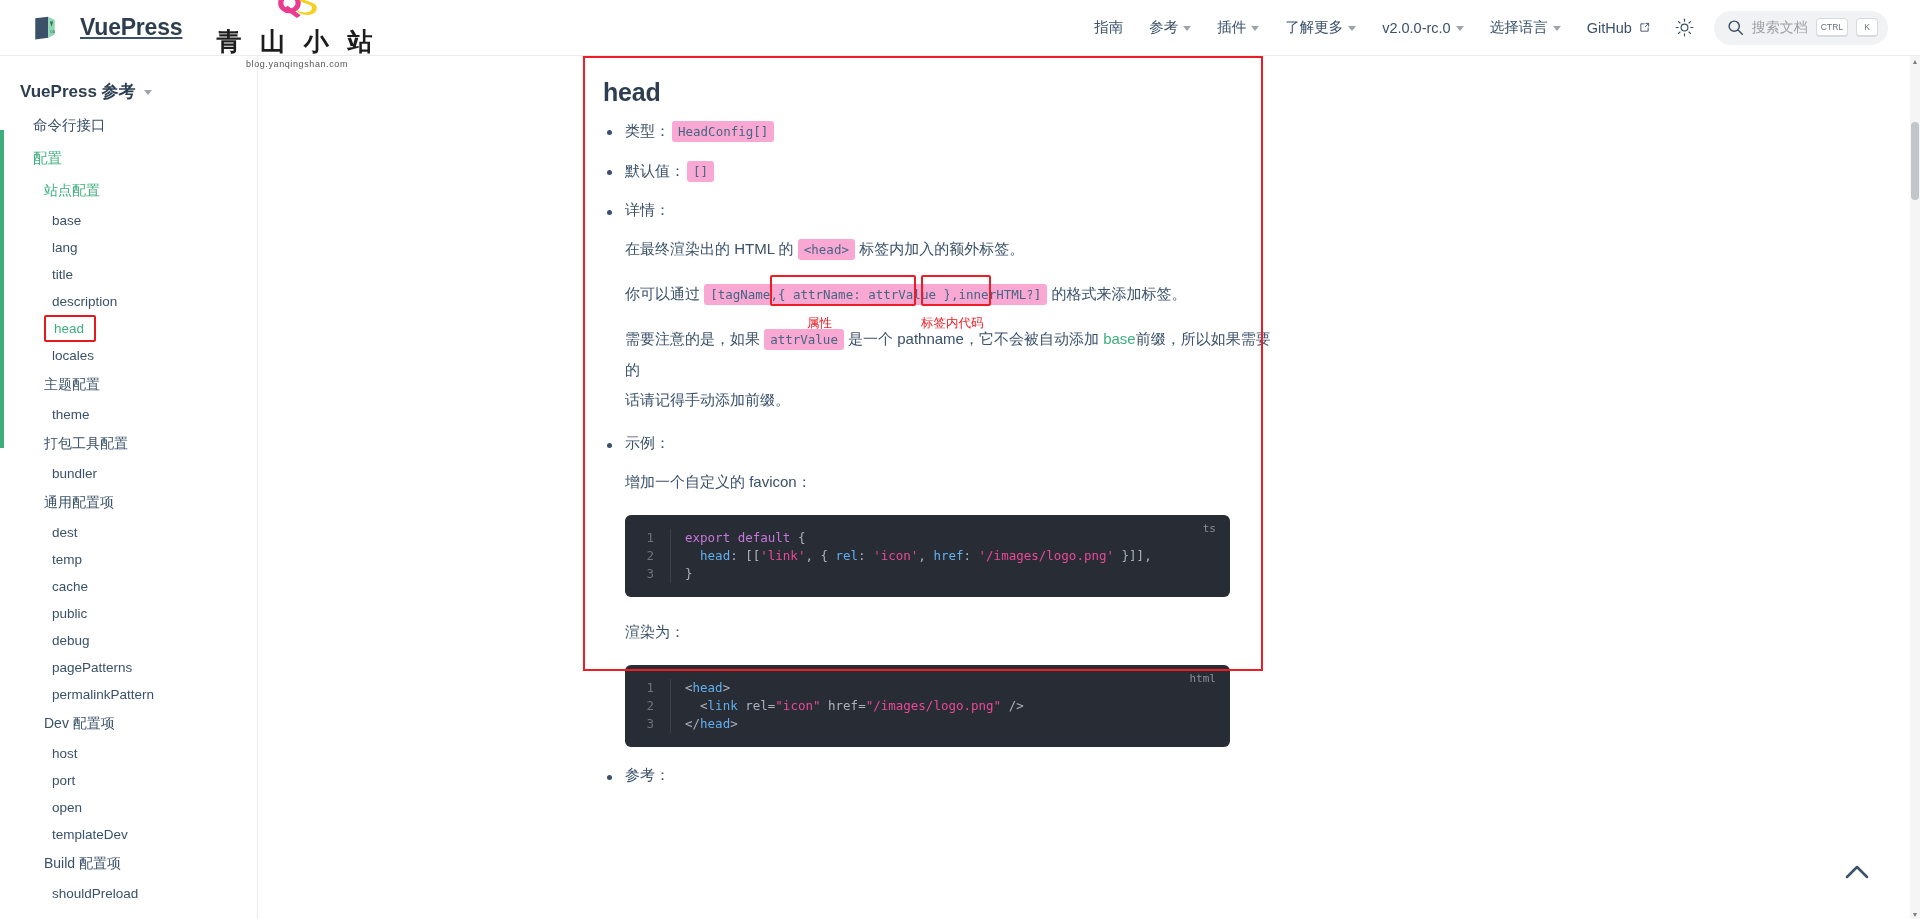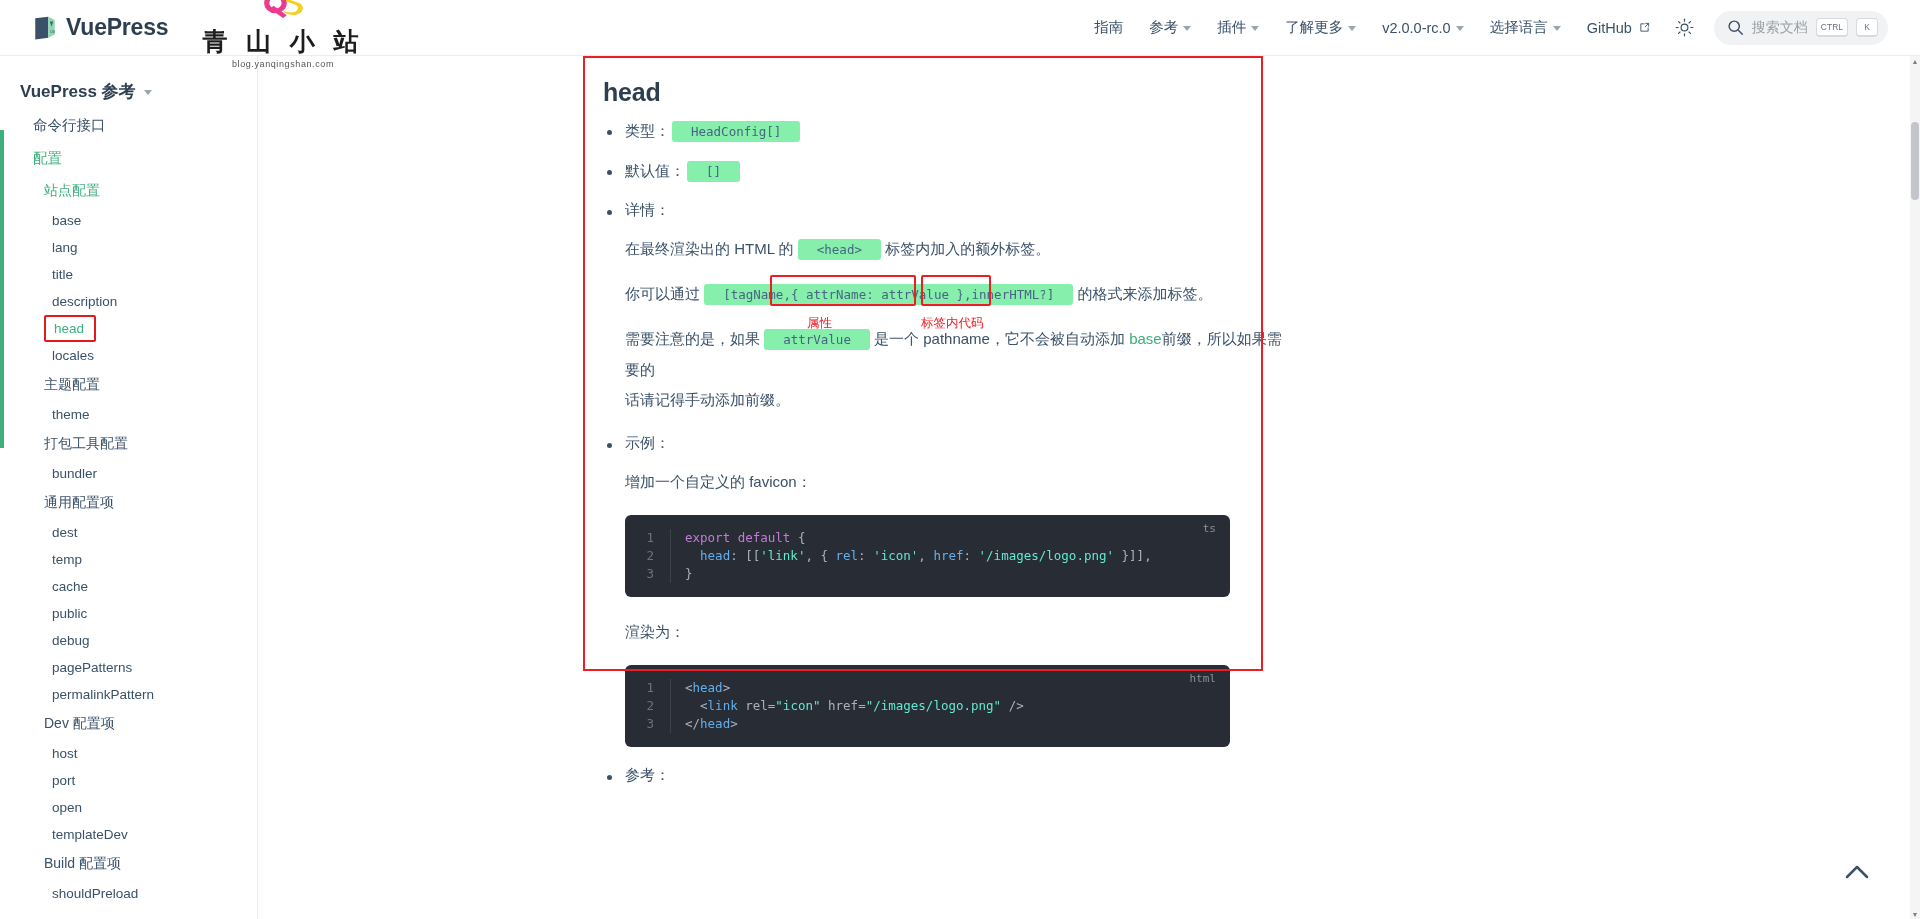--- a/index.html
+++ b/index.html
@@ -14,21 +14,21 @@
   
   .navbar {
     position: absolute; top: 0; left: 0;
     width: 1920px; height: 56px;
     background: #fff;
     border-bottom: 1px solid #eaecef;
     display: flex; align-items: center;
     padding: 0 32px;
     z-index: 20;
   }
-  .brand { display: flex; align-items: flex-end; gap: 8px; }
+  .brand { display: flex; align-items: flex-end; gap: 22px; text-decoration: underline; }
   .brand-logo { width: 26px; height: 26px; flex: 0 0 auto; }
   .brand-title {
     font-size: 23px; font-weight: bold; color: #2c3e50;
     letter-spacing: -0.2px;
   }
   .site-logo { margin-left: 34px; display: flex; flex-direction: column; align-items: center; }
   .site-logo-row { display: flex; align-items: center; gap: 6px; flex-direction: column; }
   .qs-mark { width: 58px; height: 32px; }
   .site-logo-cn {
     font-size: 25px; font-weight: bold; color: #1d1d1d;
@@ -139,22 +139,22 @@
 
   ul.top { list-style: none; padding: 14px 0 0 20px; }
   ul.top > li { position: relative; padding-left: 22px; margin-bottom: 19px; }
   ul.top > li::before {
     content: ""; position: absolute; left: 4px; top: 9px;
     width: 5px; height: 5px; border-radius: 50%; background: #3a5169;
   }
   .li-line { display: flex; align-items: center; gap: 2px; font-size: 15px; color: #3a5169; }
 
   code.inline {
-    background: #86efac; border-radius: 3px;
-    padding: 3px 19px;
+    background: #f9a8d4; border-radius: 3px;
+    padding: 3px 6px;
     font-family: "DejaVu Sans Mono", monospace;
     font-size: 12.5px; color: #476582;
     white-space: nowrap;
   }
   .para {
     font-size: 15px; color: #3a5169; line-height: 30px;
     margin-top: 14px;
   }
   .para.tight { margin-top: 12px; }
   .link-green { color: #3eaf7c; cursor: pointer; }
@@ -183,21 +183,21 @@
   .code-row { display: flex; font-family: "DejaVu Sans Mono", monospace; font-size: 12.5px; line-height: 18px; }
   .ln {
     width: 46px; flex: 0 0 46px; text-align: right; padding-right: 16px;
     color: #6c7280;
     border-right: 1px solid #3b4049;
     user-select: none;
   }
   .cl { padding-left: 14px; white-space: pre; color: #abb2bf; }
   .t-kw  { color: #c678dd; }
   .t-prop{ color: #61afef; }
-  .t-str { color: #5eead4; margin-top: 16px; }
+  .t-str { color: #ec4899; margin-top: 16px; }
   .t-pun { color: #abb2bf; }
   .t-br  { color: #abb2bf; }
 
   ul.refs { list-style: none; padding-left: 20px; margin-top: 6px; }
   ul.refs > li { position: relative; padding-left: 22px; }
   ul.refs > li::before {
     content: ""; position: absolute; left: 4px; top: 9px;
     width: 5px; height: 5px; border-radius: 50%; background: #3a5169;
   }
   ul.sub { list-style: none; padding-left: 24px; margin-top: 10px; }

